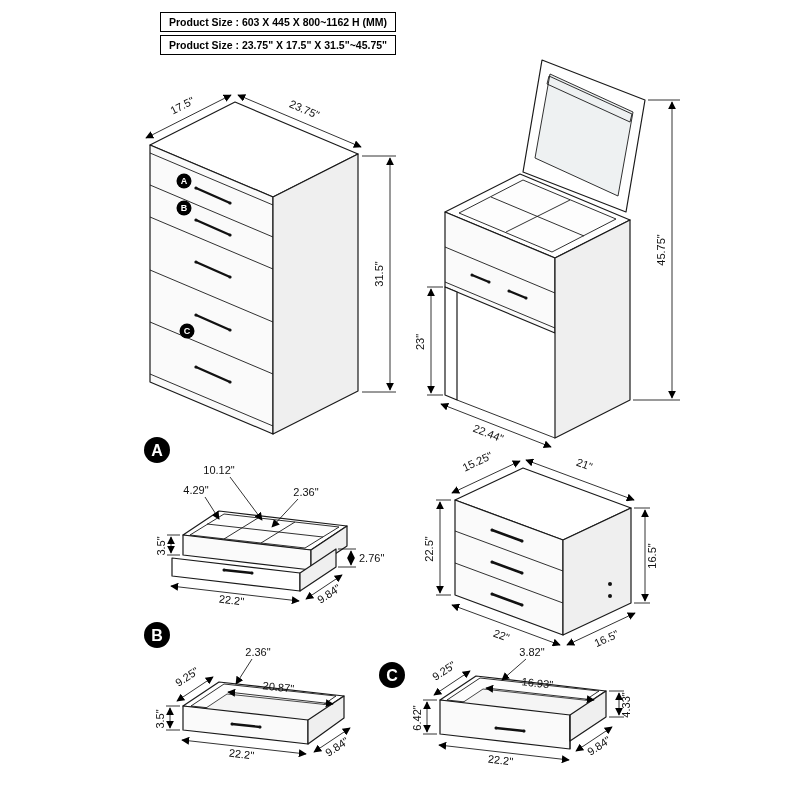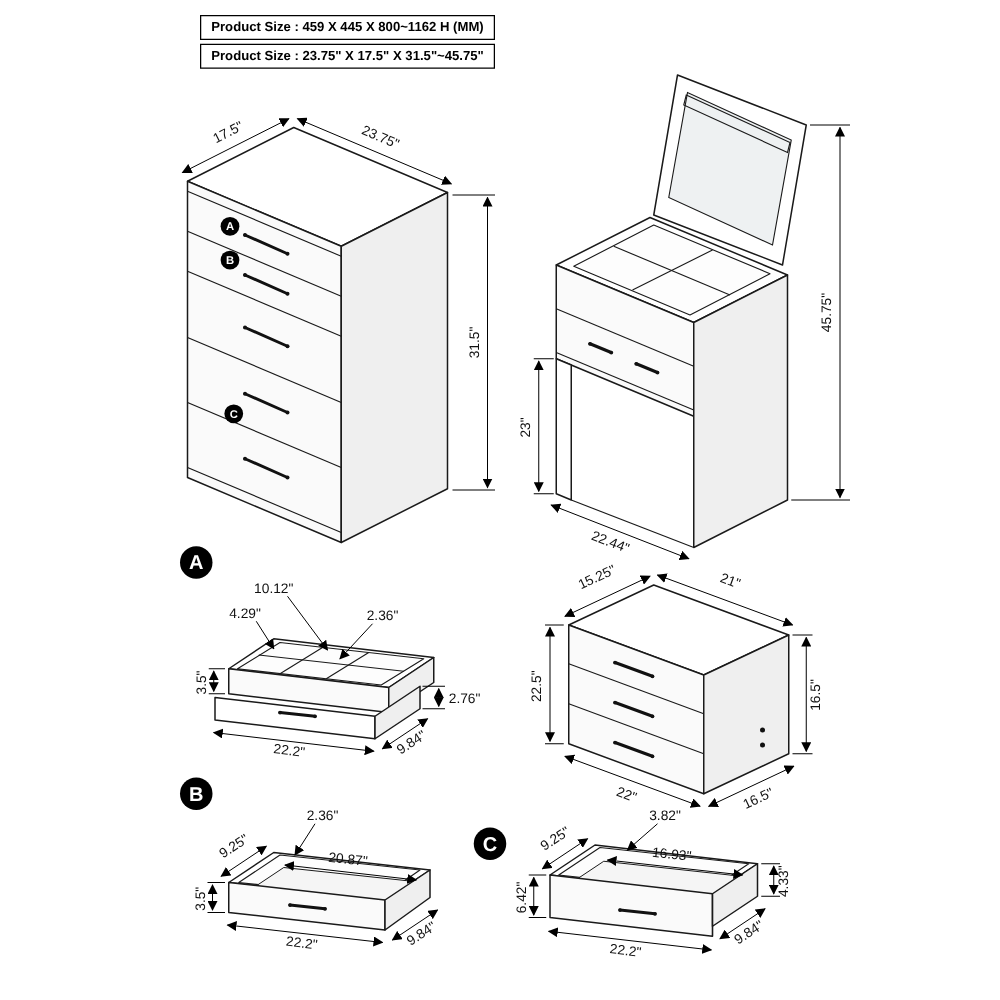--- a/index.html
+++ b/index.html
@@ -266,17 +266,17 @@
     <line class="dim" x1="619" y1="693" x2="619" y2="715" marker-start="url(#arr)" marker-end="url(#arr)"></line>
     <text class="dim-text" transform="translate(630,705) rotate(-90)">4.33"</text>
     <line class="dim" x1="439" y1="745" x2="569" y2="760" marker-start="url(#arr)" marker-end="url(#arr)"></line>
     <text class="dim-text" transform="translate(500,764) rotate(7)">22.2"</text>
     <line class="dim" x1="576" y1="751" x2="612" y2="727" marker-start="url(#arr)" marker-end="url(#arr)"></line>
     <text class="dim-text" transform="translate(601,749) rotate(-33)">9.84"</text>
   </g>
 </svg>
 
 <div class="size-box" id="box-mm">
-  <span>Product Size : 459 X 445 X 800~1162 H (MM)</span>
+  <span>Product Size : 603 X 445 X 800~1162 H (MM)</span>
 </div>
 <div class="size-box" id="box-in">
   <span>Product Size : 23.75" X 17.5" X 31.5"~45.75"</span>
 </div>
 
 </body></html>

